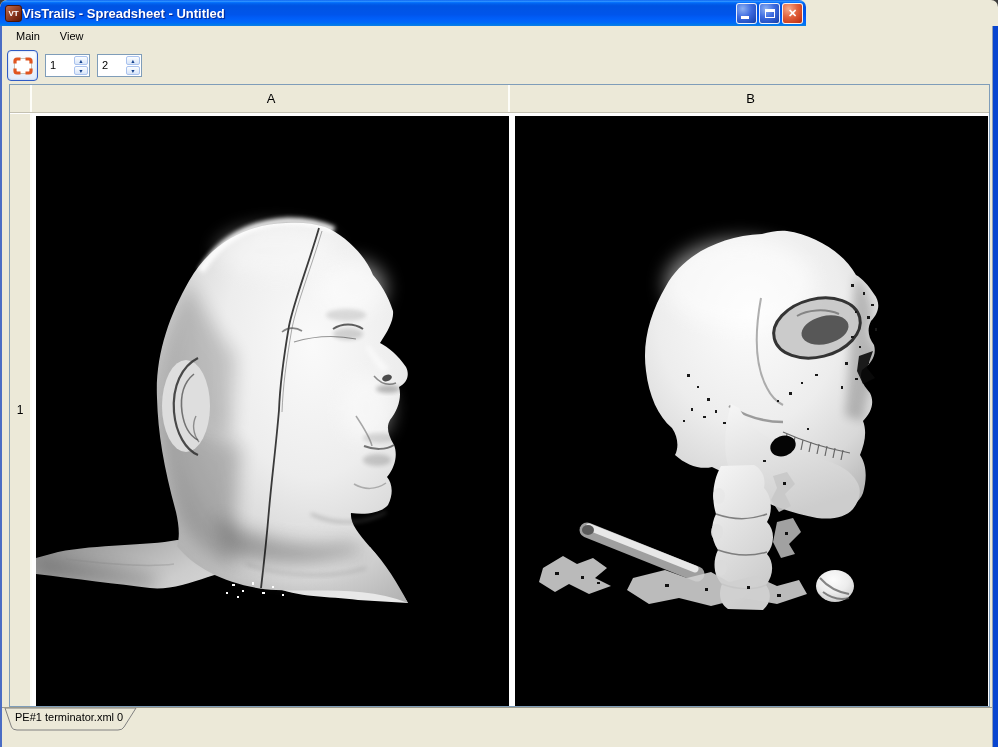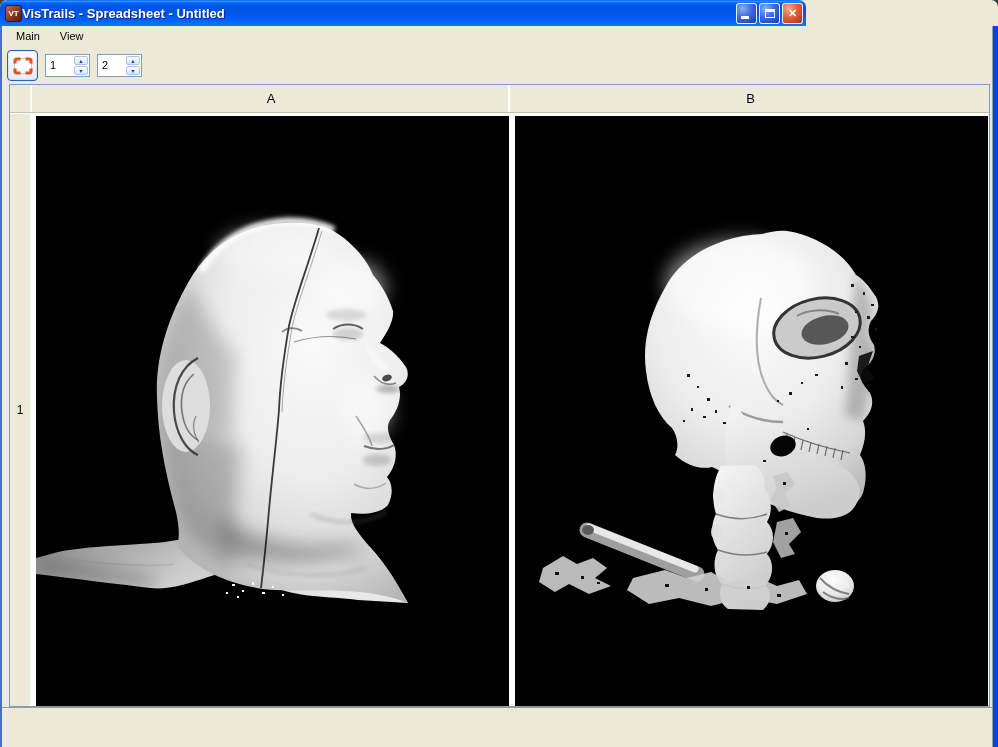--- a/index.html
+++ b/index.html
@@ -324,15 +324,21 @@
             <path fill="none" stroke="#555" stroke-width="2" opacity="0.7" d="M308,476 C316,482 326,484 334,482"></path>
             <path fill="#000" opacity="0.5" d="M304,478 C310,486 322,490 332,488 L330,494 C318,496 306,490 302,482 Z"></path>
           </g>
         </svg>
       </div>
     </div>
   </div>
 
   <div class="tabbar">
     <div class="tabbar-line"></div>
+    <div class="tab">
+      <svg width="136" height="23" viewBox="0 0 136 23">
+        <path d="M2,0 L133,0 L121,19 Q119.5,22 115,22 L14,22 Q9.5,22 8.5,19 L2,0 Z" fill="#ECE9D8" stroke="#808080" stroke-width="1"></path>
+      </svg>
+      <span class="tab-label">PE#1 terminator.xml 0</span>
+    </div>
   </div>
 
 </div>
 
 </body></html>

